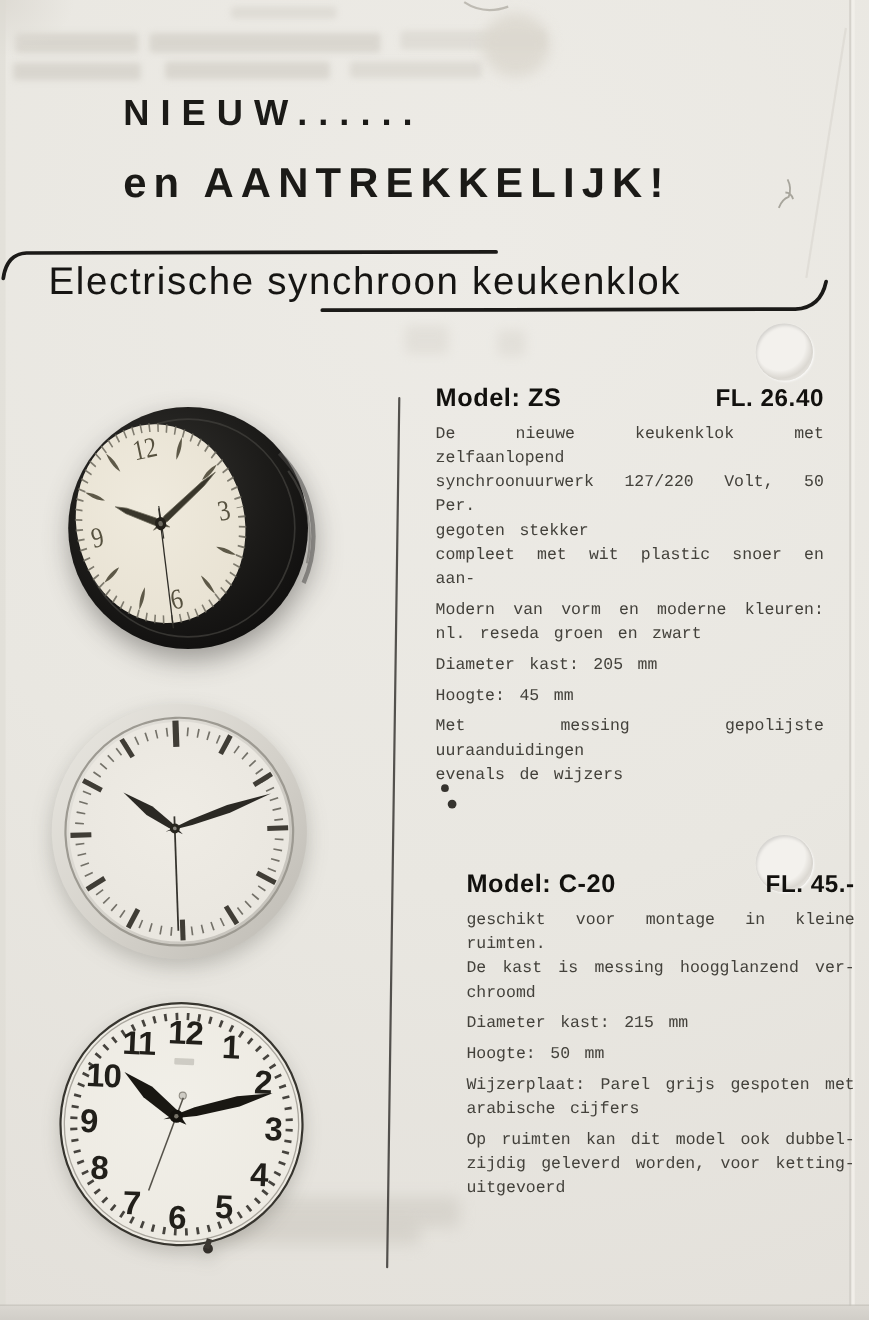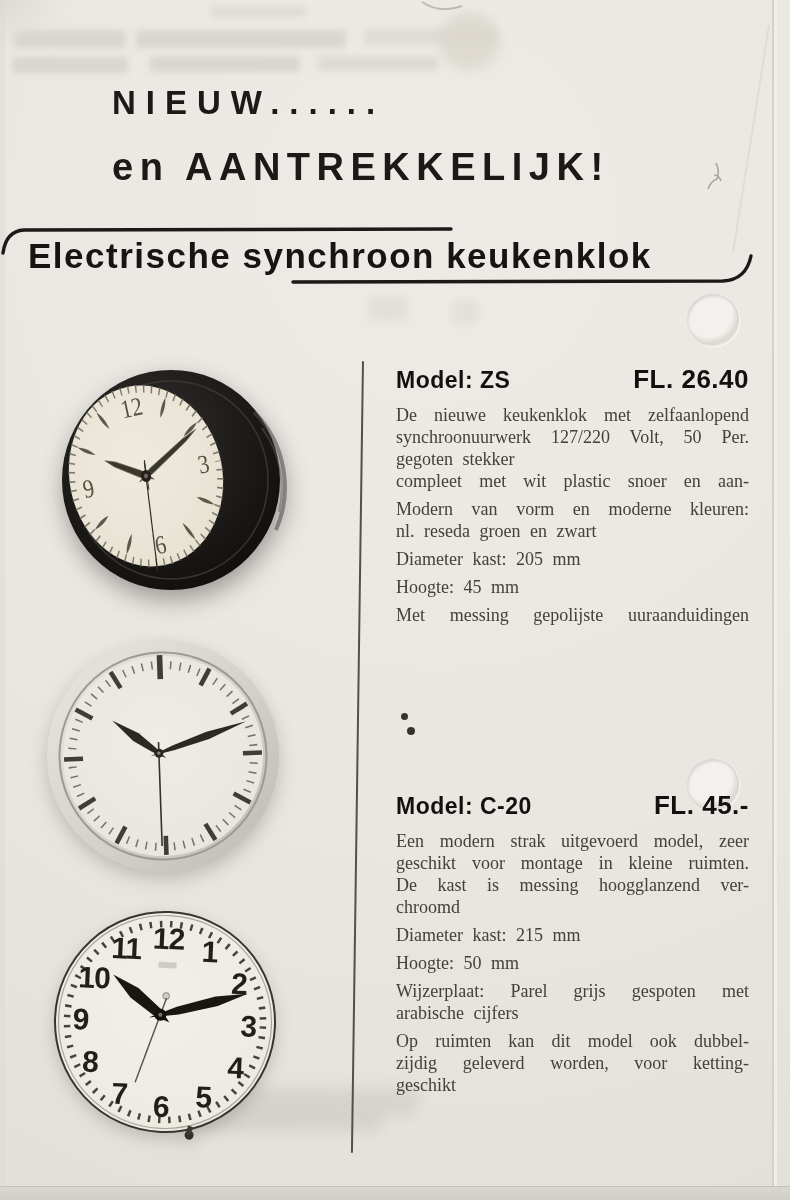--- a/index.html
+++ b/index.html
@@ -17,37 +17,37 @@
   .crease-v{position:absolute; top:0; height:1200px;}
   .edge-bottom{position:absolute; left:0; top:1186px; width:790px; height:14px;
     background:linear-gradient(#dad7d1,#d0cdc7); border-top:1px solid #c3c0ba;}
   .corner-shade{position:absolute; left:0; top:0; width:120px; height:90px;
     background:radial-gradient(90px 70px at 0 0, #dedbd4 0%, rgba(222,219,212,0) 75%);}
   
   .headline{position:absolute; left:112px; color:#1b1a17; font-weight:700; white-space:nowrap;}
   .headline.l1{top:84px; font-size:33px; letter-spacing:10px;}
   .headline.l2{top:146px; font-size:38px; letter-spacing:6.5px;}
   
-  .banner-text{position:absolute; left:28px; top:236px; font-size:35px; font-weight:700;
+  .banner-text{position:absolute; left:44px; top:236px; font-size:35px; font-weight:400;
     letter-spacing:1.5px; color:#161513; white-space:nowrap;}
   .banner-svg{position:absolute; left:0; top:221px;}
   
   .divider{position:absolute; left:362px; top:361px; width:2.4px; height:792px;
     background:#454340; opacity:.92; border-radius:2px;
     transform:rotate(.8deg); transform-origin:top center;}
   
   .hole{position:absolute; width:52px; height:52px; border-radius:50%;
     background:radial-gradient(circle at 42% 38%, #f3f1ed 52%, #dbd8d2 68%, #ebe9e4 80%);
     box-shadow: inset 1px 2px 3px rgba(0,0,0,.13), 1px 1px 2px rgba(255,255,255,.8);}
   
   .product{position:absolute; left:396px; width:353px;}
   .prow{display:flex; justify-content:space-between; align-items:baseline; margin-bottom:9px;}
   .model{font-size:23px; font-weight:700; letter-spacing:.5px; color:#12110e; margin:0;}
-  .price{font-size:26px; font-weight:700; letter-spacing:.5px; color:#12110e;}
-  .para{margin:0 0 6px 0; font-family:Liberation Serif, serif; font-size:18px;
+  .price{font-size:22px; font-weight:700; letter-spacing:.5px; color:#12110e;}
+  .para{margin:0 0 6px 0; font-family:Liberation Mono, monospace; font-size:15px;
     line-height:22px; color:#43413b; word-spacing:.28em;}
   .ln{display:block; text-align:justify; text-align-last:left;}
   .j{text-align-last:justify;}
   .orn{position:absolute; left:400px; top:712px; width:24px; height:28px;}
   .orn i{position:absolute; background:#35332e; border-radius:50%;}
   .orn .d1{left:1px; top:1px; width:7px; height:7px;}
   .orn .d2{left:7px; top:15px; width:8px; height:8px;}
   
   .clock{position:absolute;}
   .clock.c1{filter:drop-shadow(2px 10px 12px rgba(40,38,34,.40));}
@@ -224,21 +224,21 @@
           <line transform="rotate(198)" x1="0" y1="18" x2="0" y2="-72" stroke="#55524a" stroke-width="1.4"></line>
           <polygon transform="rotate(-52)" points="0,12 4.8,-4 6.2,-34 0,-62 -6.2,-34 -4.8,-4" fill="#191712"></polygon>
           <polygon transform="rotate(74)" points="0,12 4,-18 4.8,-58 0,-90 -4.8,-58 -4,-18" fill="#191712"></polygon>
           <circle r="6" fill="#14120e"></circle>
             <circle r="2" fill="#777369"></circle>
         </g>
       </g>
     </g>
   </svg>
 
-  <section class="product" style="top:364px;">
+  <section class="product" style="top:348px;">
     <header class="prow">
       <h2 class="model">Model: ZS</h2>
       <div class="price">FL. 26.40</div>
     </header>
     <p class="para">
       <span class="ln j">De nieuwe keukenklok met zelfaanlopend</span>
       <span class="ln j">synchroonuurwerk 127/220 Volt, 50 Per.</span>
       <span class="ln">gegoten stekker</span>
       <span class="ln j">compleet met wit plastic snoer en aan-</span>
     </p>
@@ -247,49 +247,49 @@
       <span class="ln">nl. reseda groen en zwart</span>
     </p>
     <p class="para">
         <span class="ln">Diameter kast: 205 mm</span>
       </p>
     <p class="para">
         <span class="ln">Hoogte: 45 mm</span>
       </p>
     <p class="para">
       <span class="ln j">Met messing gepolijste uuraanduidingen</span>
+      <span class="ln">evenals de wijzers</span>
     </p>
   </section>
 
   <div class="orn">
       <i class="d1"></i>
       <i class="d2"></i>
     </div>
 
-  <section class="product" style="top:790px;">
+  <section class="product" style="top:790px;margin-left:28px;">
     <header class="prow">
       <h2 class="model">Model: C-20</h2>
       <div class="price">FL. 45.-</div>
     </header>
     <p class="para">
-      <span class="ln j">Een modern strak uitgevoerd model, zeer</span>
       <span class="ln j">geschikt voor montage in kleine ruimten.</span>
       <span class="ln j">De kast is messing hoogglanzend ver-</span>
       <span class="ln">chroomd</span>
     </p>
     <p class="para">
         <span class="ln">Diameter kast: 215 mm</span>
       </p>
     <p class="para">
         <span class="ln">Hoogte: 50 mm</span>
       </p>
     <p class="para">
       <span class="ln j">Wijzerplaat: Parel grijs gespoten met</span>
       <span class="ln">arabische cijfers</span>
     </p>
     <p class="para">
       <span class="ln j">Op ruimten kan dit model ook dubbel-</span>
       <span class="ln j">zijdig geleverd worden, voor ketting-</span>
-      <span class="ln">geschikt</span>
+      <span class="ln">uitgevoerd</span>
     </p>
   </section>
 
 </div>
 
 </body></html>

